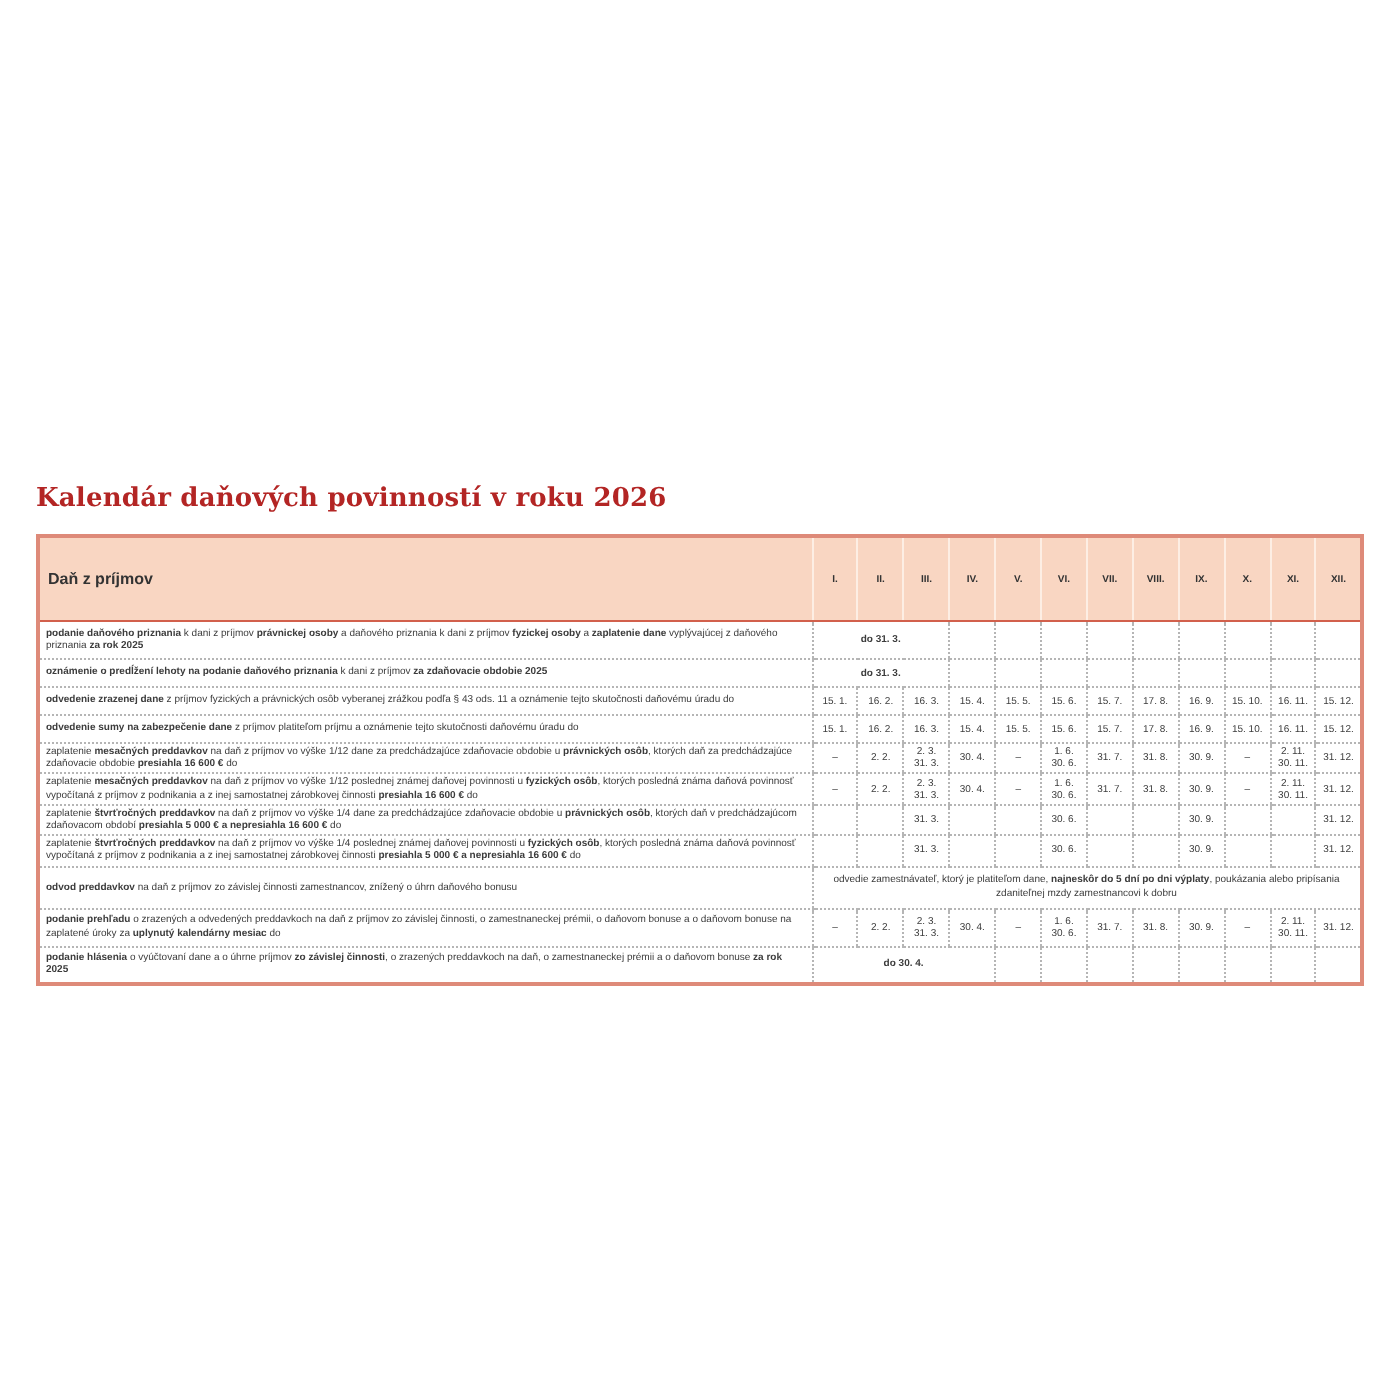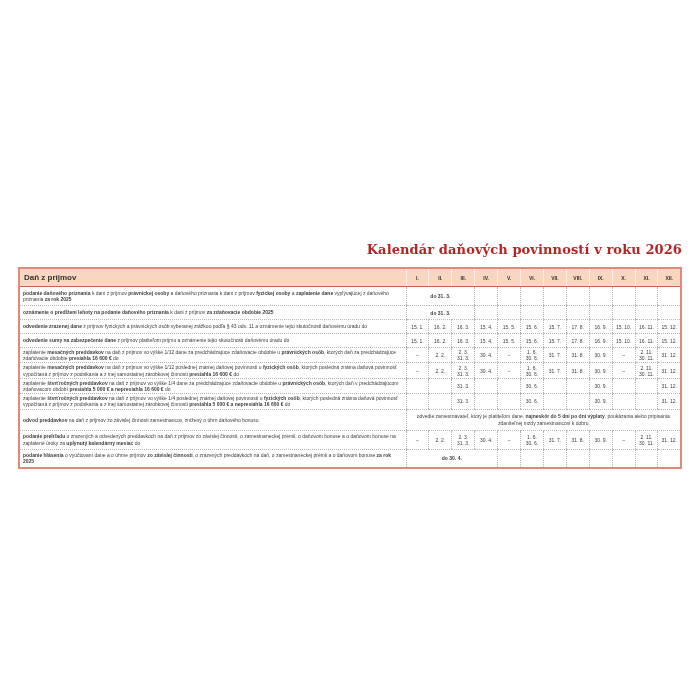--- a/index.html
+++ b/index.html
@@ -5,34 +5,34 @@
   html,body{margin:0;padding:0;}
   body{
     width:700px;height:700px;background:#ffffff;position:relative;
     font-family:"Liberation Sans",sans-serif;color:#3a3a3a;
     -webkit-font-smoothing:antialiased;
   }
   .page{position:absolute;left:18px;top:242px;width:664px;}
   .title{
     font-family:"DejaVu Serif",serif;font-weight:bold;
     font-size:13px;letter-spacing:.1px;color:#b32524;
-    text-align:right;margin:0 0 10px 0;
+    text-align:left;margin:0 0 10px 0;
   }
   table.cal{
     border-collapse:collapse;table-layout:fixed;width:664px;
     border:2px solid #de8a79;
   }
   col.desc-col{width:387px;}
   thead th{
     background:#f9d6c2;border-bottom:1.5px solid #d2604c;
     vertical-align:middle;padding:0;
   }
   th.section{
     text-align:left;font-size:8px;font-weight:bold;color:#333;
-    padding:4px 4px;
+    padding:16px 4px;
   }
   th.m{
     font-size:5px;font-weight:bold;color:#333;text-align:center;
     border-left:1px solid #fdeee4;
   }
   tbody td{
     border-bottom:1px dotted #b5b5b5;vertical-align:middle;
     overflow:hidden;
   }
   td.desc{

